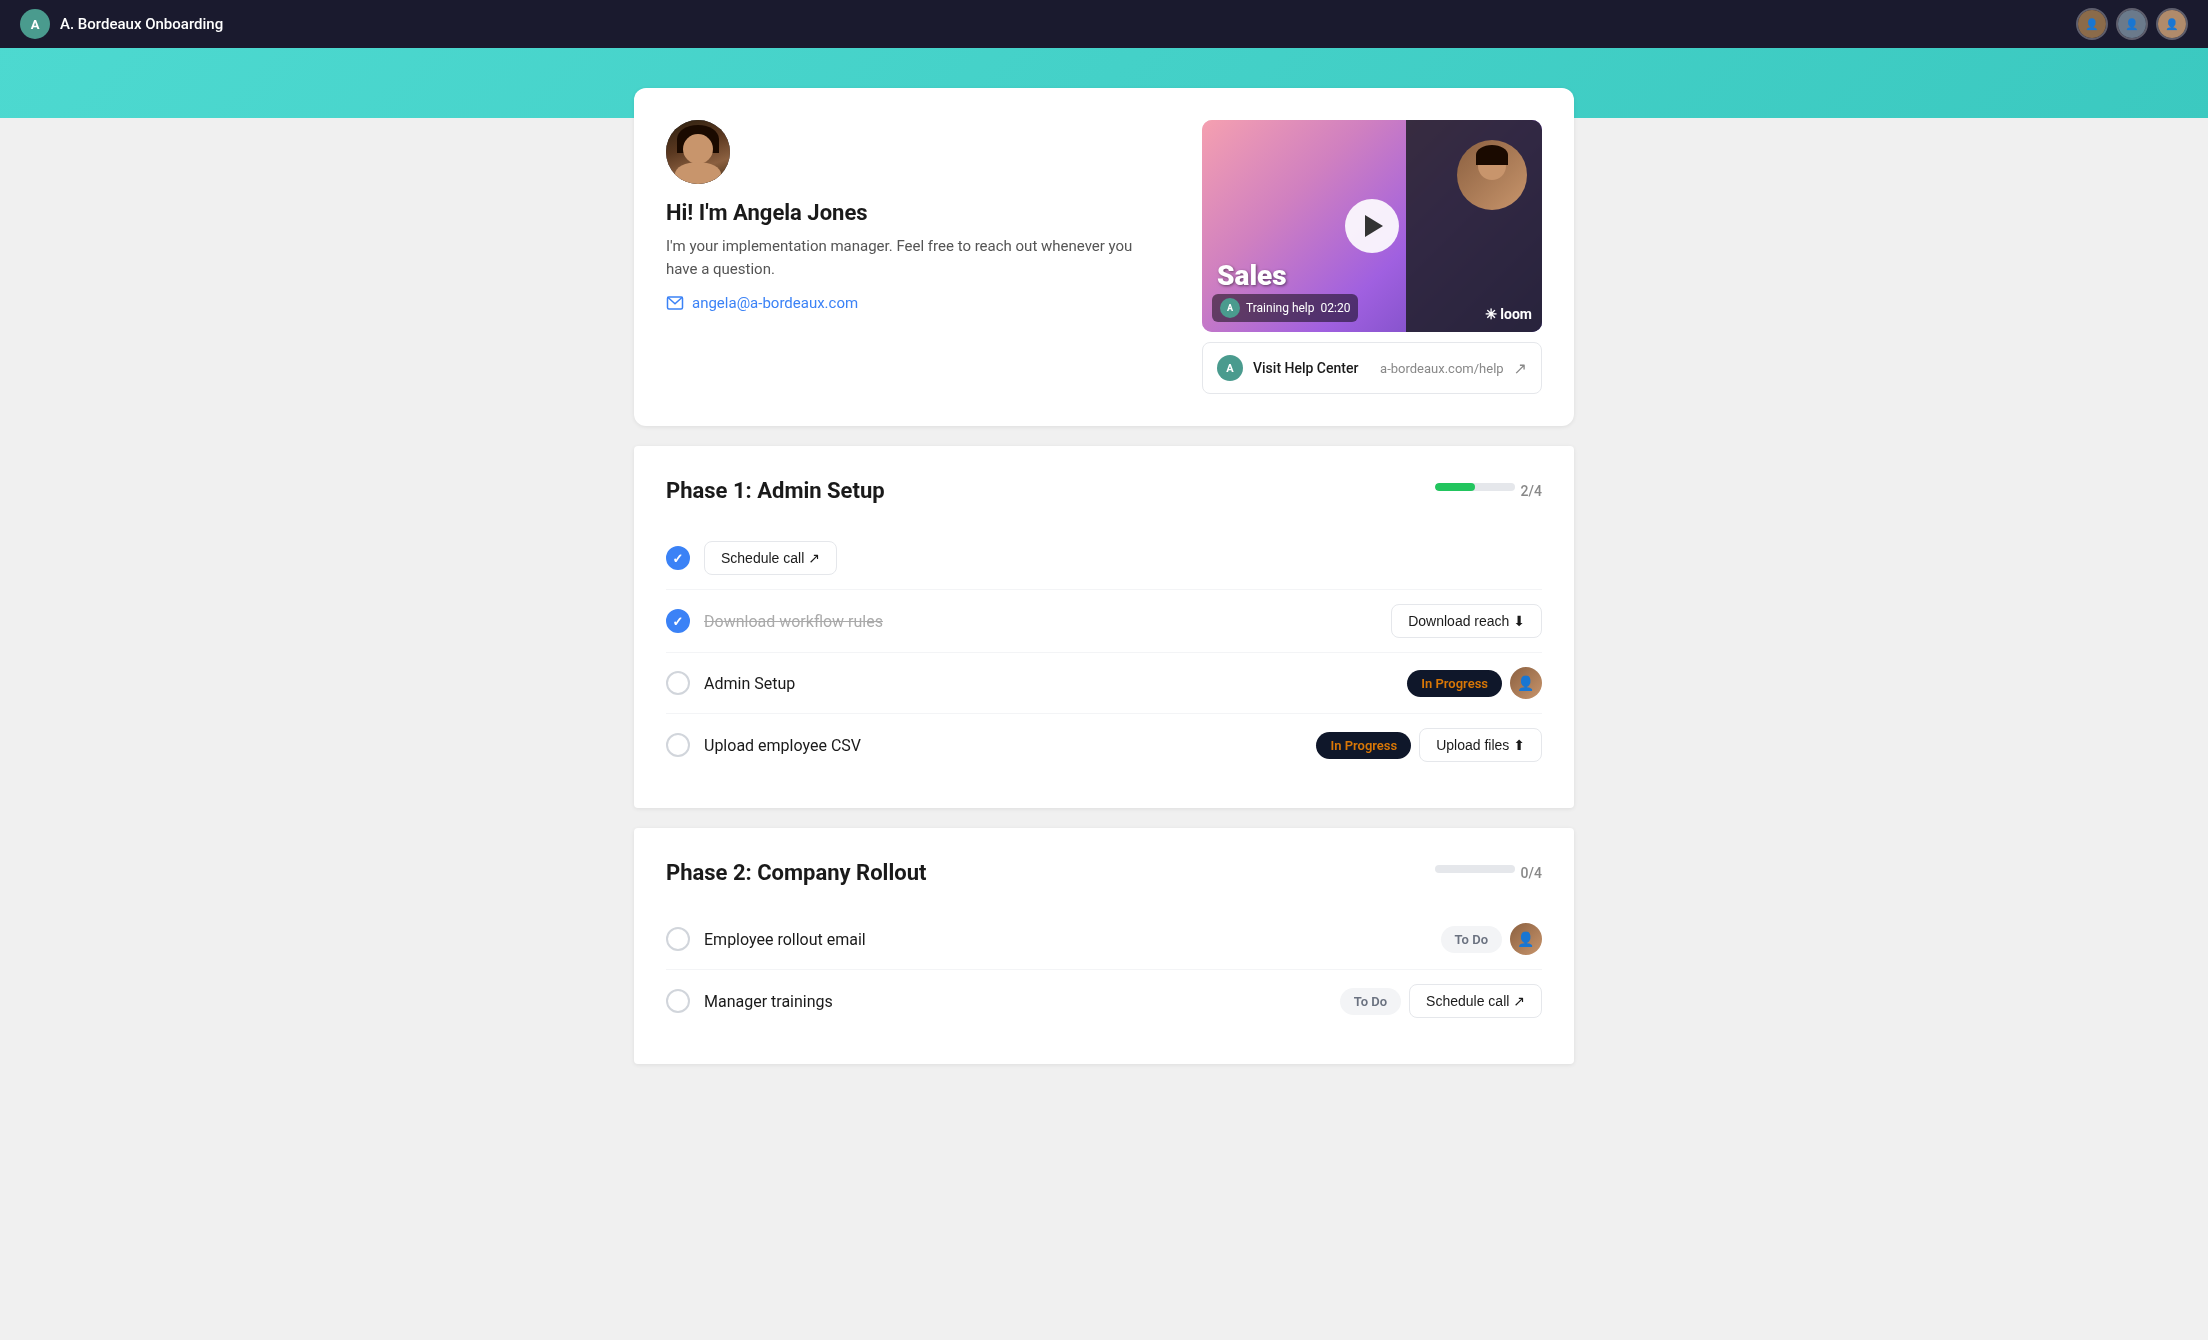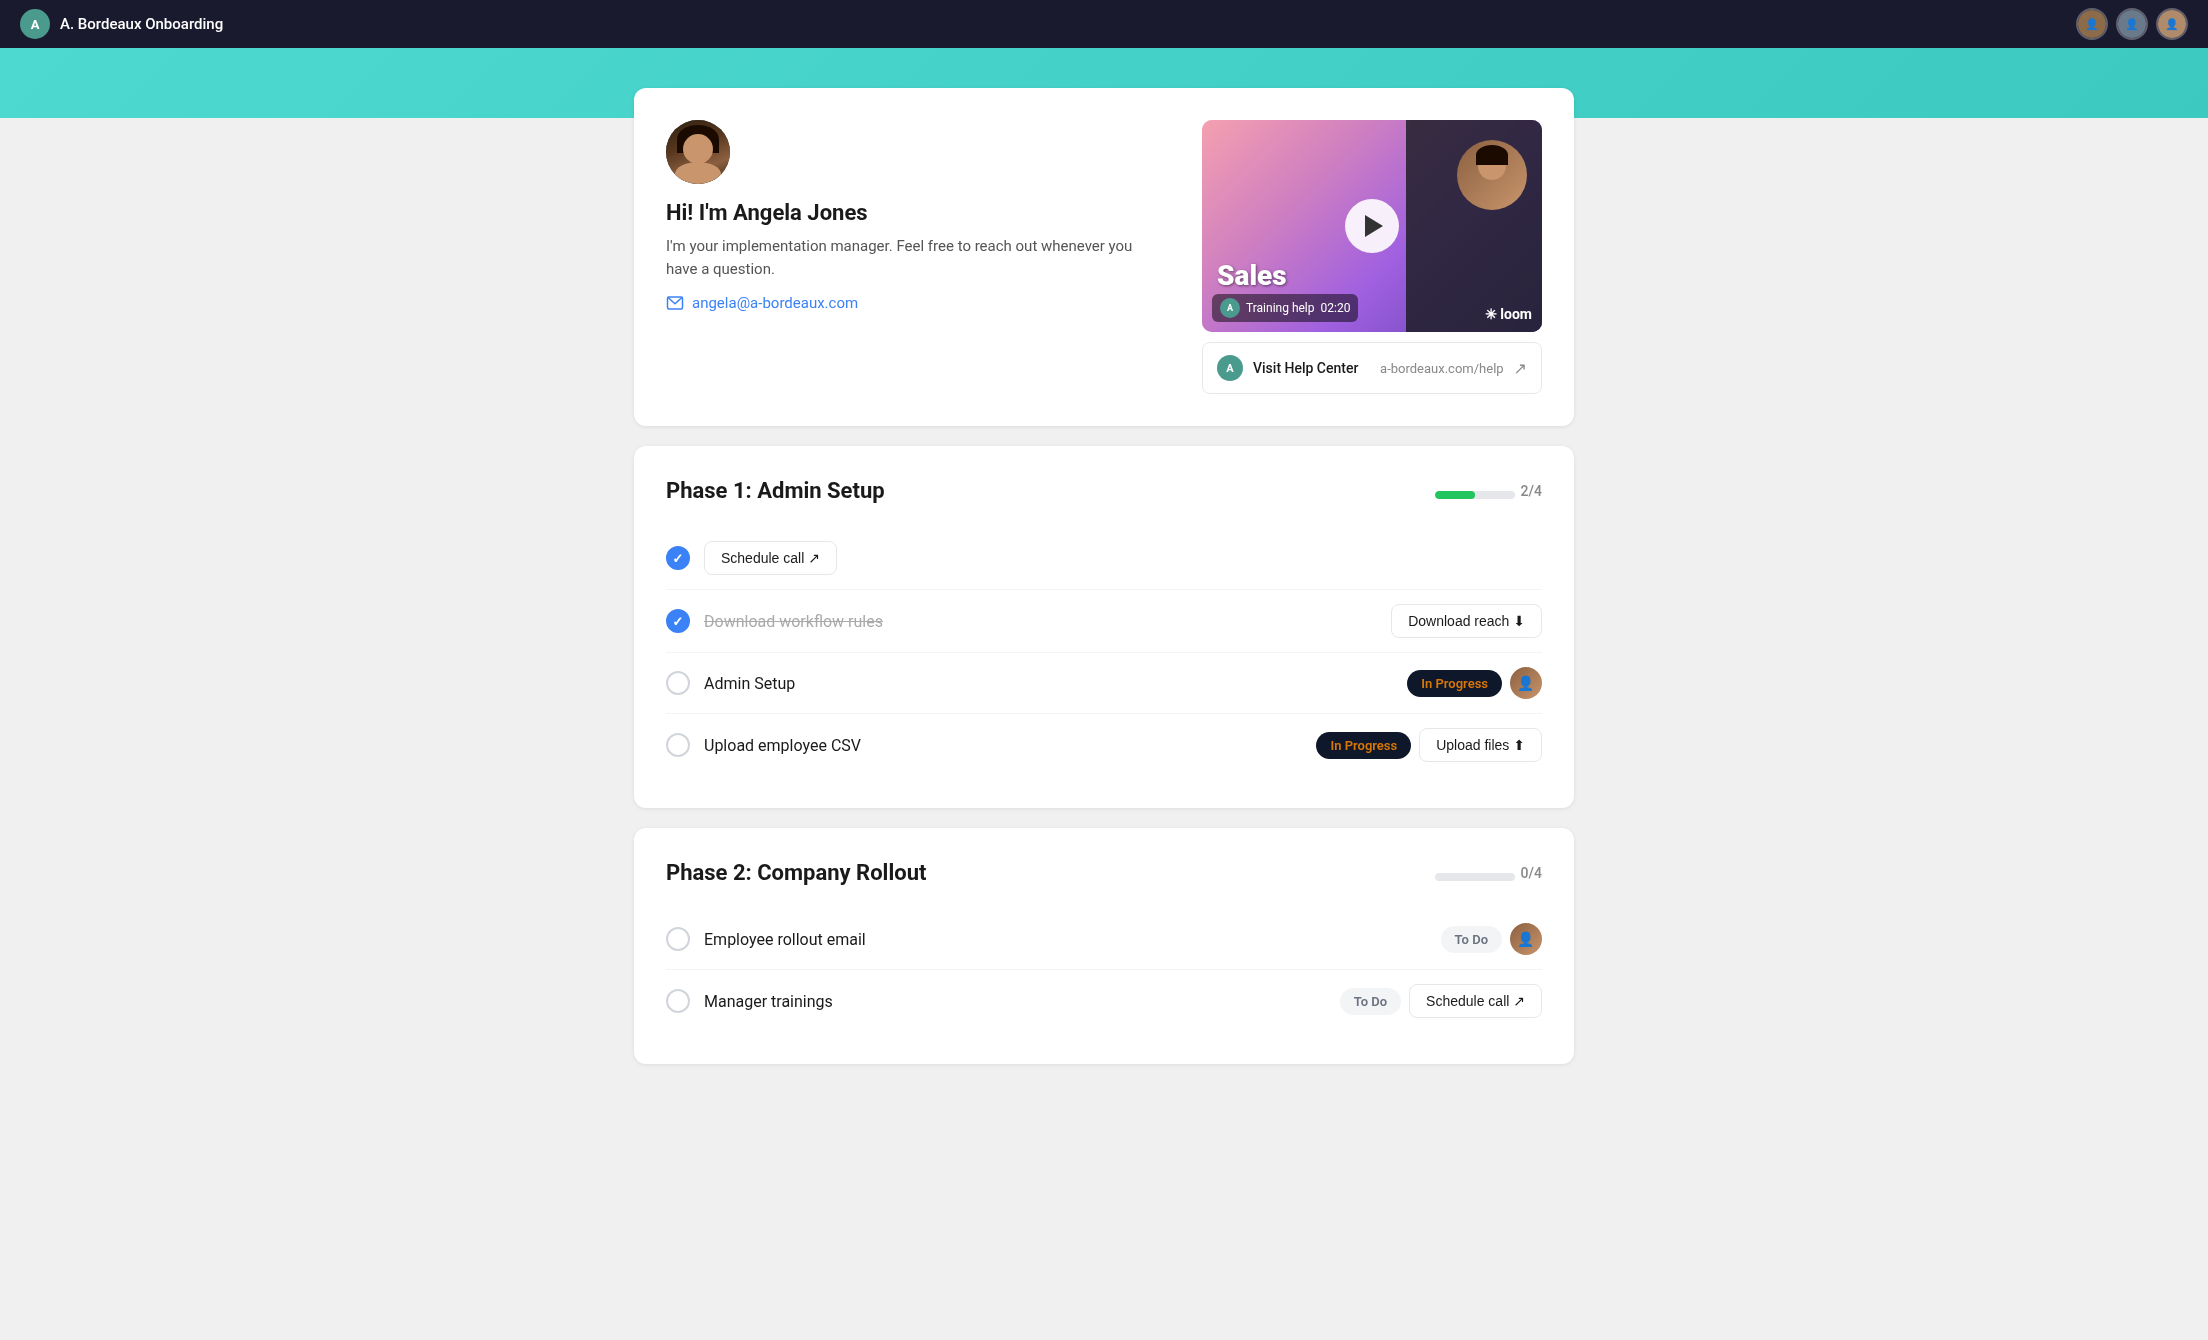--- a/index.html
+++ b/index.html
@@ -206,39 +206,39 @@
       display: flex; align-items: center; justify-content: center;
       color: white; font-size: 11px; font-weight: bold;
     }
     .help-text { flex: 1; font-size: 14px; font-weight: 500; }
     .help-url { font-size: 13px; color: #888; margin-left: 4px; }
     .ext-link-icon { color: #888; font-size: 16px; }
 
     
     .phase-card {
       background: white;
-      border-radius: 12px;
+      border-radius: 4px;
       padding: 32px;
       margin-bottom: 20px;
       box-shadow: 0 1px 4px rgba(0,0,0,0.08);
     }
     .phase-header {
       display: flex;
       align-items: center;
       justify-content: space-between;
       margin-bottom: 24px;
     }
     .phase-title {
       font-size: 22px;
       font-weight: 700;
       color: #1a1a1a;
     }
     .phase-progress {
       display: flex;
-      align-items: flex-end;
+      align-items: flex-start;
       gap: 6px;
     }
     .progress-bar {
       width: 80px;
       height: 8px;
       border-radius: 4px;
       background: #e5e7eb;
       overflow: hidden;
       position: relative;
     }

